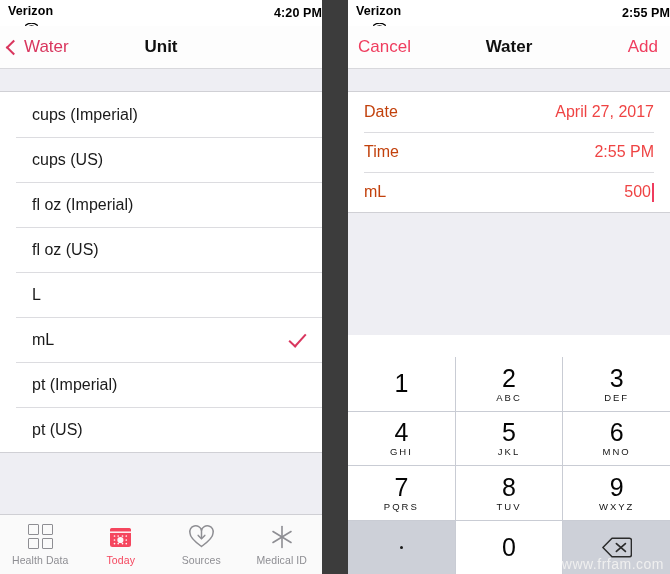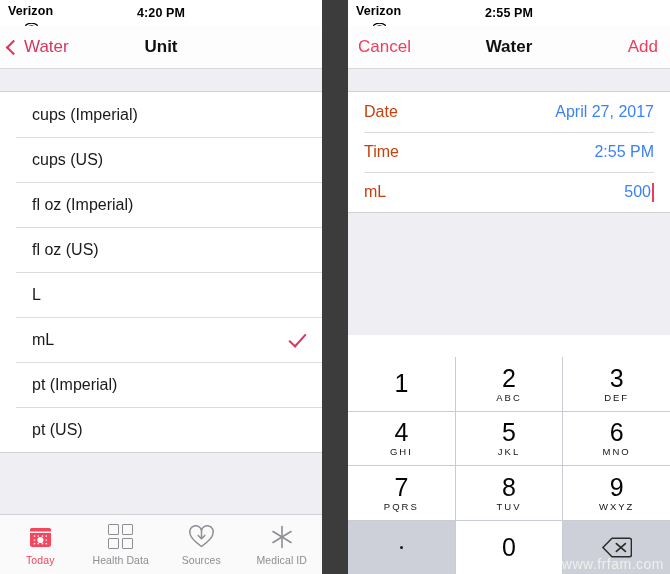--- a/index.html
+++ b/index.html
@@ -51,21 +51,21 @@
     align-items: center;
     gap: 4px;
     flex-direction: column;
   }
   .dots { display:flex; align-items:center; gap:2.5px; }
   .dot { width:5px; height:5px; border-radius:50%; border:1px solid #000; box-sizing:border-box; }
   .dot.on { background:#000; }
   .carrier { font-size:12.5px; letter-spacing:0.1px; }
   .wifi { display:inline-block; width:13px; height:10px; position:relative; margin-left:2px;}
   .sb-center {
-    position:absolute; left:0; right:0; text-align:center;
+    position:absolute; left:0; right:0; text-align:right;
     font-size:12.5px; font-weight:700; letter-spacing:0.1px;
   }
   .sb-right {
     position:absolute; right:7px; display:flex; align-items:center; gap:4px;margin-top:38px;
   }
   .alarm { width:10px; height:10px; border:1.4px solid #000; border-radius:50%; position:relative; display:inline-block; }
   .alarm::after {
     content:""; position:absolute; left:3.4px; top:1.6px; width:1.2px; height:3.4px; background:#000;
   }
   .bt { font-size:12px; line-height:1; }
@@ -136,21 +136,21 @@
   .form-gap { height:22px; background:#eeeef3; border-bottom:1px solid #d0d0d5;}
   .frow {
     position:relative; height:40px; display:flex; align-items:center;
     justify-content:space-between; padding:0 16px; box-sizing:border-box;
     background:#fff; font-size:16px;
   }
   .frow + .frow::before {
     content:""; position:absolute; left:16px; right:16px; top:0; height:1px; background:#dcdce0;
   }
   .frow .lab { color:#c2410c; }
-  .frow .val { color:#3b82f6; display:flex; align-items:center; }
+  .frow .val { color:#ef4444; display:flex; align-items:center; }
   .caret { display:inline-block; width:2px; height:19px; background:#ef3c5e; margin-left:1px; }
   .form-filler { background:#eeeef3; border-top:1px solid #d0d0d5; }
 
   
   .keypad {
     position:absolute; bottom:0; left:0; width:100%; height:217px;
     display:grid; grid-template-columns:repeat(3,1fr); grid-template-rows:repeat(4,1fr);
     background:#c9ccd4; gap:1px;
   }
   .key {
@@ -239,20 +239,32 @@
           <span>pt (Imperial)</span>
         </div>
       <div class="row">
           <span>pt (US)</span>
         </div>
     </div>
 
     <div class="list-filler" style="height:87px"></div>
 
     <div class="tabbar">
+
+      <div class="tab">
+        <span class="tab-ico">
+          <span class="ico-grid">
+              <i></i>
+              <i></i>
+              <i></i>
+              <i></i>
+            </span>
+        </span>
+        <span class="tab-label">Health Data</span>
+      </div>
 
       <div class="tab active">
         <span class="tab-ico">
           <svg width="25" height="24" viewBox="0 0 25 24">
             <rect x="2" y="3" width="21" height="19" rx="2.5" fill="#f5465e"></rect>
             <rect x="2" y="3" width="21" height="4.5" rx="2.5" fill="#f5465e"></rect>
             <rect x="2" y="6.5" width="21" height="1.4" fill="#fff"></rect>
             <g fill="#fff" opacity="0.95">
               <circle cx="6.5" cy="11" r="0.85"></circle>
                 <circle cx="10.2" cy="11" r="0.85"></circle>
@@ -266,32 +278,20 @@
                 <circle cx="18.3" cy="18.6" r="0.85"></circle>
               <circle cx="12.4" cy="15" r="3.1"></circle>
             </g>
           </svg>
         </span>
         <span class="tab-label">Today</span>
       </div>
 
       <div class="tab">
         <span class="tab-ico">
-          <span class="ico-grid">
-              <i></i>
-              <i></i>
-              <i></i>
-              <i></i>
-            </span>
-        </span>
-        <span class="tab-label">Health Data</span>
-      </div>
-
-      <div class="tab">
-        <span class="tab-ico">
           <svg width="27" height="25" viewBox="0 0 27 25">
             <path d="M13.5 22.5 C6 17 2 13.3 2 9.2 A5.6 5.6 0 0 1 13.5 6.2 A5.6 5.6 0 0 1 25 9.2 C25 13.3 21 17 13.5 22.5 Z" fill="none" stroke="#8e8e93" stroke-width="1.5"></path>
             <path d="M13.5 5.8 L13.5 14.4" stroke="#8e8e93" stroke-width="1.5" stroke-linecap="round"></path>
             <path d="M10.2 11.4 L13.5 14.8 L16.8 11.4" stroke="#8e8e93" stroke-width="1.5" fill="none" stroke-linecap="round" stroke-linejoin="round"></path>
           </svg>
         </span>
         <span class="tab-label">Sources</span>
       </div>
 
       <div class="tab">

